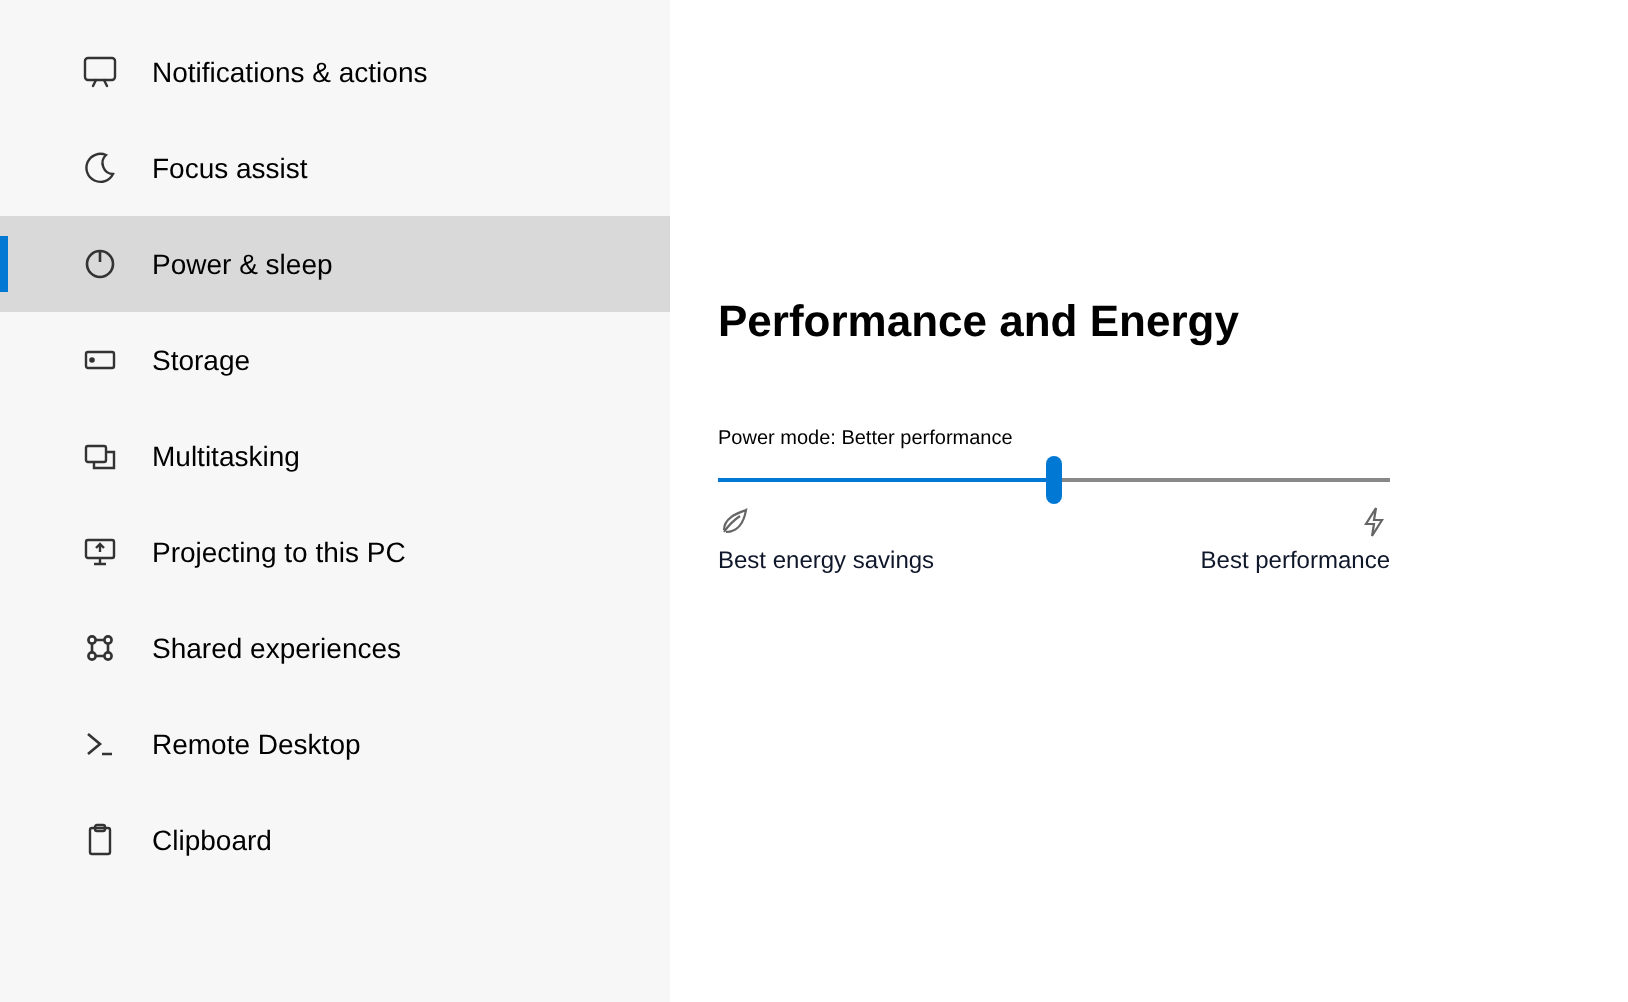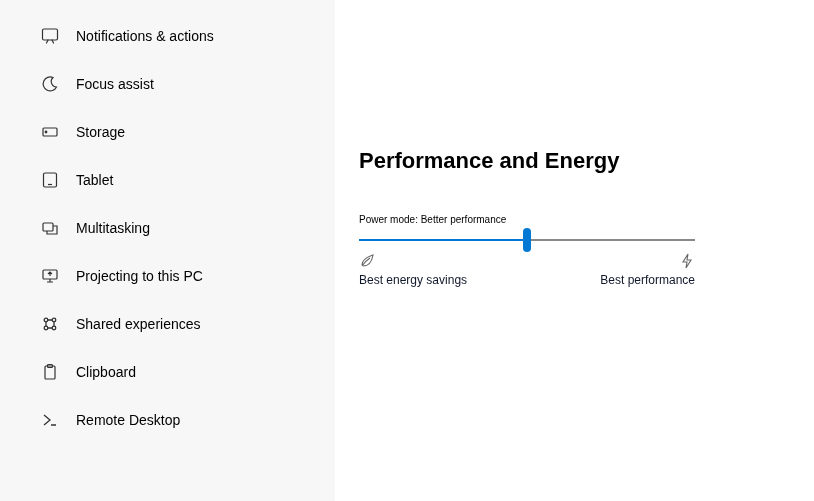--- a/index.html
+++ b/index.html
@@ -132,40 +132,40 @@
 
   <div class="sidebar-item">
     <span class="icon">
       <svg width="18" height="18" viewBox="0 0 18 18" fill="none" stroke="currentColor" stroke-width="1.2">
         <path d="M12 2.5 A7 7 0 1 0 15.5 12 A5.5 5.5 0 0 1 12 2.5 Z"></path>
       </svg>
     </span>
     <span class="label">Focus assist</span>
   </div>
 
+  <div class="sidebar-item active">
+    <span class="icon">
+      <svg width="18" height="18" viewBox="0 0 18 18" fill="none" stroke="currentColor" stroke-width="1.3">
+        <circle cx="9" cy="9" r="6.5"></circle>
+        <line x1="9" y1="2" x2="9" y2="8"></line>
+      </svg>
+    </span>
+    <span class="label">Power &amp; sleep</span>
+  </div>
 
   <div class="sidebar-item">
     <span class="icon">
       <svg width="18" height="18" viewBox="0 0 18 18" fill="none" stroke="currentColor" stroke-width="1.2">
         <rect x="2" y="5" width="14" height="8" rx="1"></rect>
         <circle cx="5" cy="9" r="0.8" fill="currentColor"></circle>
       </svg>
     </span>
     <span class="label">Storage</span>
   </div>
 
-  <div class="sidebar-item">
-    <span class="icon">
-      <svg width="18" height="18" viewBox="0 0 18 18" fill="none" stroke="currentColor" stroke-width="1.2">
-        <rect x="2.5" y="2" width="13" height="14" rx="1.5"></rect>
-        <line x1="7" y1="13.5" x2="11" y2="13.5"></line>
-      </svg>
-    </span>
-    <span class="label">Tablet</span>
-  </div>
 
   <div class="sidebar-item">
     <span class="icon">
       <svg width="18" height="18" viewBox="0 0 18 18" fill="none" stroke="currentColor" stroke-width="1.2">
         <rect x="2" y="4" width="10" height="8" rx="1"></rect>
         <path d="M6 12 v3 h10 v-8 h-4"></path>
       </svg>
     </span>
     <span class="label">Multitasking</span>
   </div>
@@ -189,35 +189,35 @@
         <circle cx="5" cy="13" r="1.8"></circle>
           <circle cx="13" cy="13" r="1.8"></circle>
         <path d="M6.8 5 h4.4 M5 6.8 v4.4 M13 6.8 v4.4 M6.8 13 h4.4"></path>
       </svg>
     </span>
     <span class="label">Shared experiences</span>
   </div>
 
   <div class="sidebar-item">
     <span class="icon">
+      <svg width="18" height="18" viewBox="0 0 18 18" fill="none" stroke="currentColor" stroke-width="1.3">
+        <path d="M3 4 l6 5 -6 5 M10 14 h5"></path>
+      </svg>
+    </span>
+    <span class="label">Remote Desktop</span>
+  </div>
+
+  <div class="sidebar-item">
+    <span class="icon">
       <svg width="18" height="18" viewBox="0 0 18 18" fill="none" stroke="currentColor" stroke-width="1.2">
         <rect x="4" y="3" width="10" height="13" rx="1"></rect>
         <rect x="6.5" y="1.5" width="5" height="3" rx="1"></rect>
       </svg>
     </span>
     <span class="label">Clipboard</span>
-  </div>
-
-  <div class="sidebar-item">
-    <span class="icon">
-      <svg width="18" height="18" viewBox="0 0 18 18" fill="none" stroke="currentColor" stroke-width="1.3">
-        <path d="M3 4 l6 5 -6 5 M10 14 h5"></path>
-      </svg>
-    </span>
-    <span class="label">Remote Desktop</span>
   </div>
 
 </div>
 
 <div class="main">
   <h2 class="section-title">Performance and Energy</h2>
 
   <div class="mode-label">Power mode: Better performance</div>
 
   <div class="slider-wrap">

